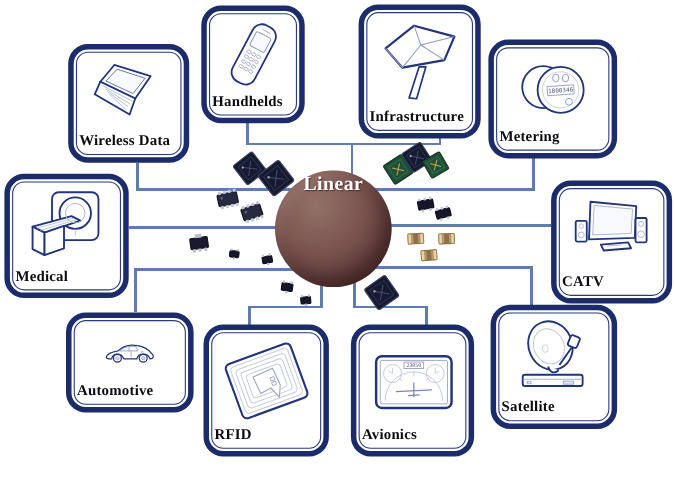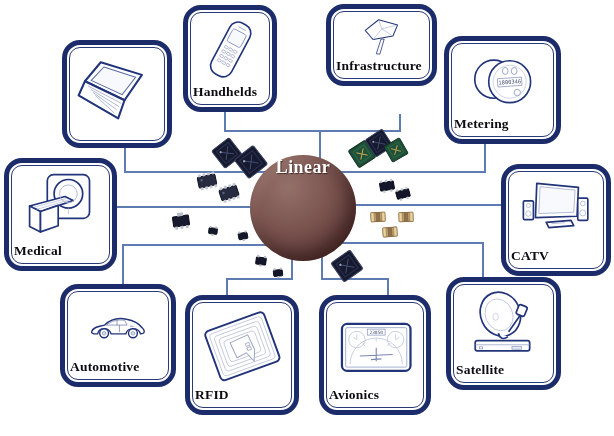--- a/index.html
+++ b/index.html
@@ -11,25 +11,25 @@
        border-radius:18px;}
   .box-inner{position:absolute;inset:2px;border:1.5px solid #2a3a78;border-radius:11px;
        display:flex;flex-direction:column;box-sizing:border-box;
        padding:3px 2px 1px;overflow:hidden;}
   .icon-wrap{flex:1 1 auto;min-height:0;width:100%;display:flex;align-items:center;justify-content:center;}
   .icon-wrap svg{width:88%;height:92%;}
   .box-label{flex:0 0 auto;font:bold 13.5px "Liberation Serif",serif;color:#0b0b12;
        letter-spacing:.2px;padding-bottom:3px;white-space:nowrap;}
   .pos-wireless{left:62px;top:40px;width:110px;height:108px;}
   .pos-handhelds{left:183px;top:5px;width:94px;height:107px;}
-  .pos-infrastructure{left:326px;top:4px;width:111px;height:82px;}
+  .pos-infrastructure{left:326px;top:4px;width:111px;height:122px;}
   .pos-metering{left:444px;top:36px;width:117px;height:108px;}
   .pos-medical{left:4px;top:158px;width:113px;height:113px;}
   .pos-catv{left:501px;top:164px;width:110px;height:112px;}
-  .pos-automotive{left:60px;top:284px;width:116px;height:103px;}
+  .pos-automotive{left:60px;top:284px;width:116px;height:91px;}
   .pos-rfid{left:185px;top:295px;width:114px;height:120px;}
   .pos-avionics{left:319px;top:295px;width:112px;height:120px;padding-left:41px;}
   .pos-satellite{left:422px;top:277px;width:115px;height:113px;margin-left:24px;}
   
   .hub{position:absolute;left:250px;top:155px;width:106px;height:106px;border-radius:50%;
        background:radial-gradient(circle at 36% 30%, #937169 0%, #7b544f 42%, #62403d 72%, #4b2d2c 100%);
        box-shadow: inset -7px -9px 16px rgba(35,12,12,.5), inset 5px 6px 10px rgba(255,228,215,.14);
        display:flex;flex-direction:column;align-items:center;justify-content:space-between;
        color:#fff;font:bold 18px "Liberation Serif",serif;line-height:1.35;letter-spacing:.4px;
        text-align:center;text-shadow:1px 1px 1px rgba(30,10,10,.6);}
@@ -146,20 +146,21 @@
           <g fill="#fff" stroke="#22347a" stroke-width="2.6" stroke-linejoin="round">
             <path d="M30 8 L82 24 L60 56 L10 32 Z"></path>
             <path d="M10 32 L60 56 L52 79 L2 50 Z"></path>
           </g>
           <path d="M34 14 L74 27 L57 49 L18 31 Z" fill="#f7f9fd" stroke="#5a6aa0" stroke-width="1.3"></path>
           <g stroke="#9aa6c8" stroke-width="1" fill="none">
             <path d="M14 38 L56 60 M17 42 L53 64 M20 46 L50 68 M23 50 L47 72"></path>
           </g>
         </svg>
       </div>
+      <div class="box-label">Wireless Data</div>
     </div>
   </div>
 
   <div class="box pos-handhelds">
     <div class="box-inner">
       <div class="icon-wrap">
         <svg viewBox="0 0 100 100">
           <g transform="rotate(28 50 50)">
             <rect x="33" y="2" width="36" height="92" rx="15" fill="#fff" stroke="#22347a" stroke-width="2.6"></rect>
             <line x1="45" y1="10" x2="58" y2="10" stroke="#9aa6c8" stroke-width="1.4"></line>

